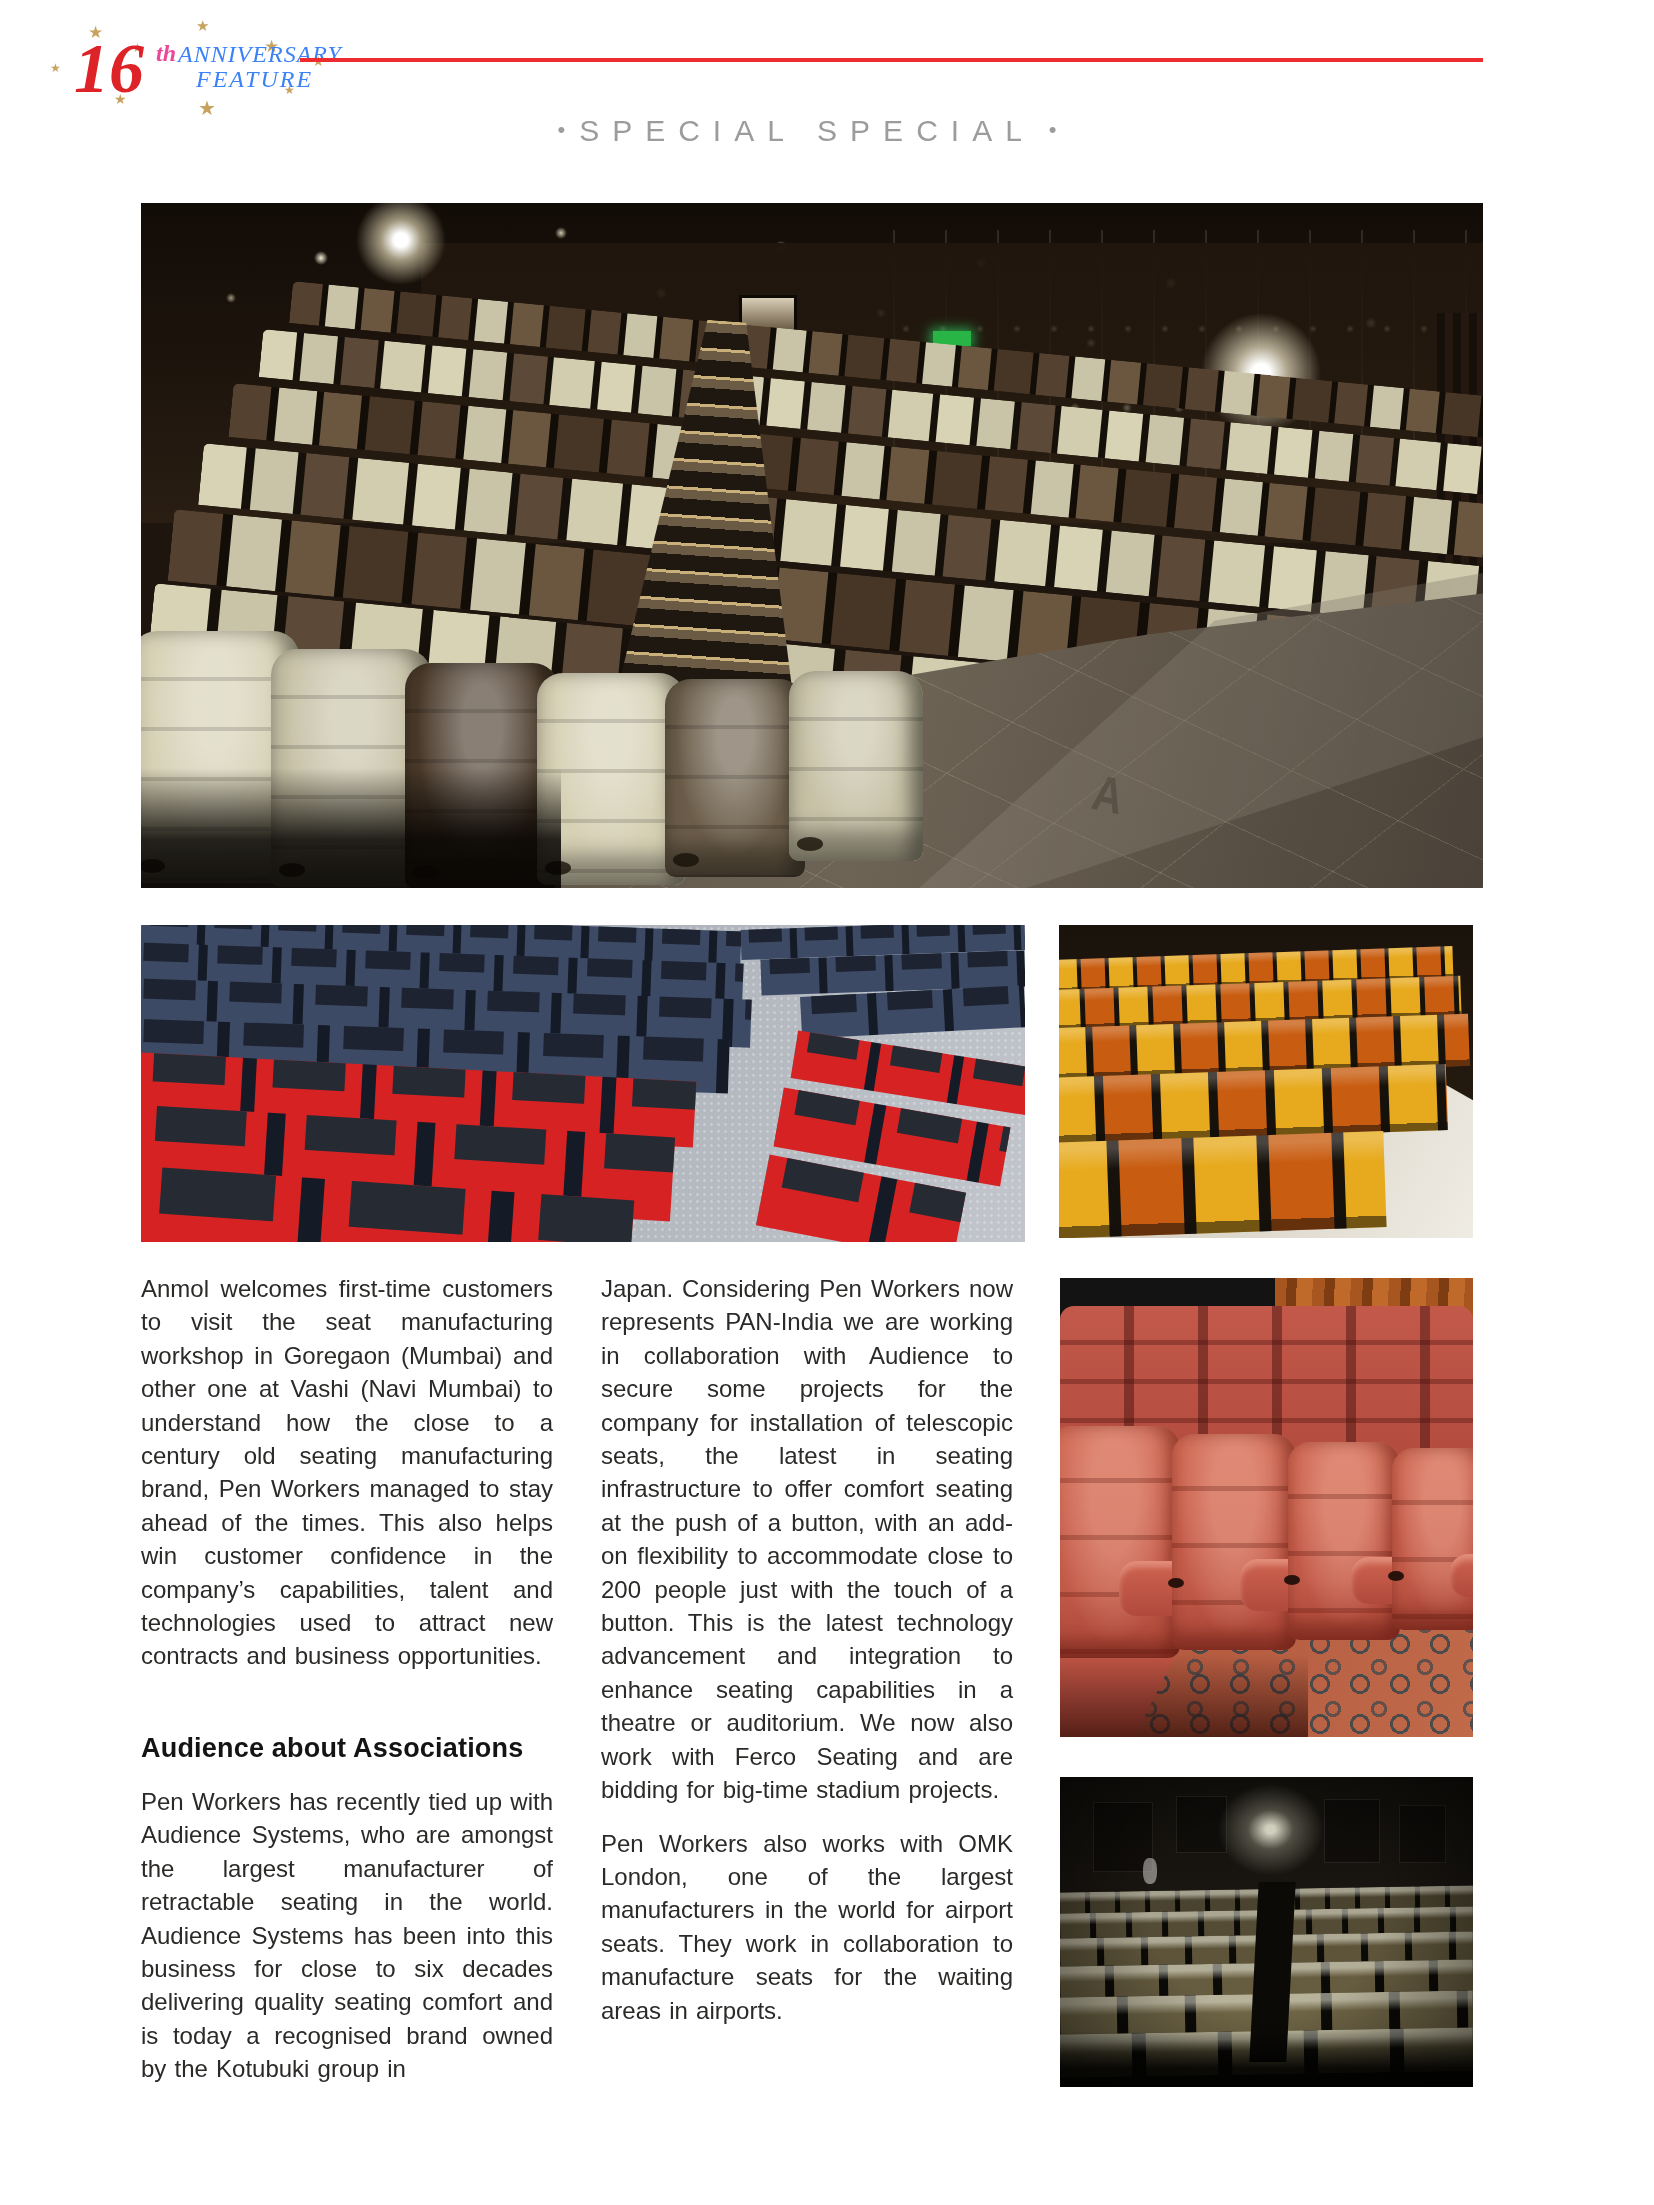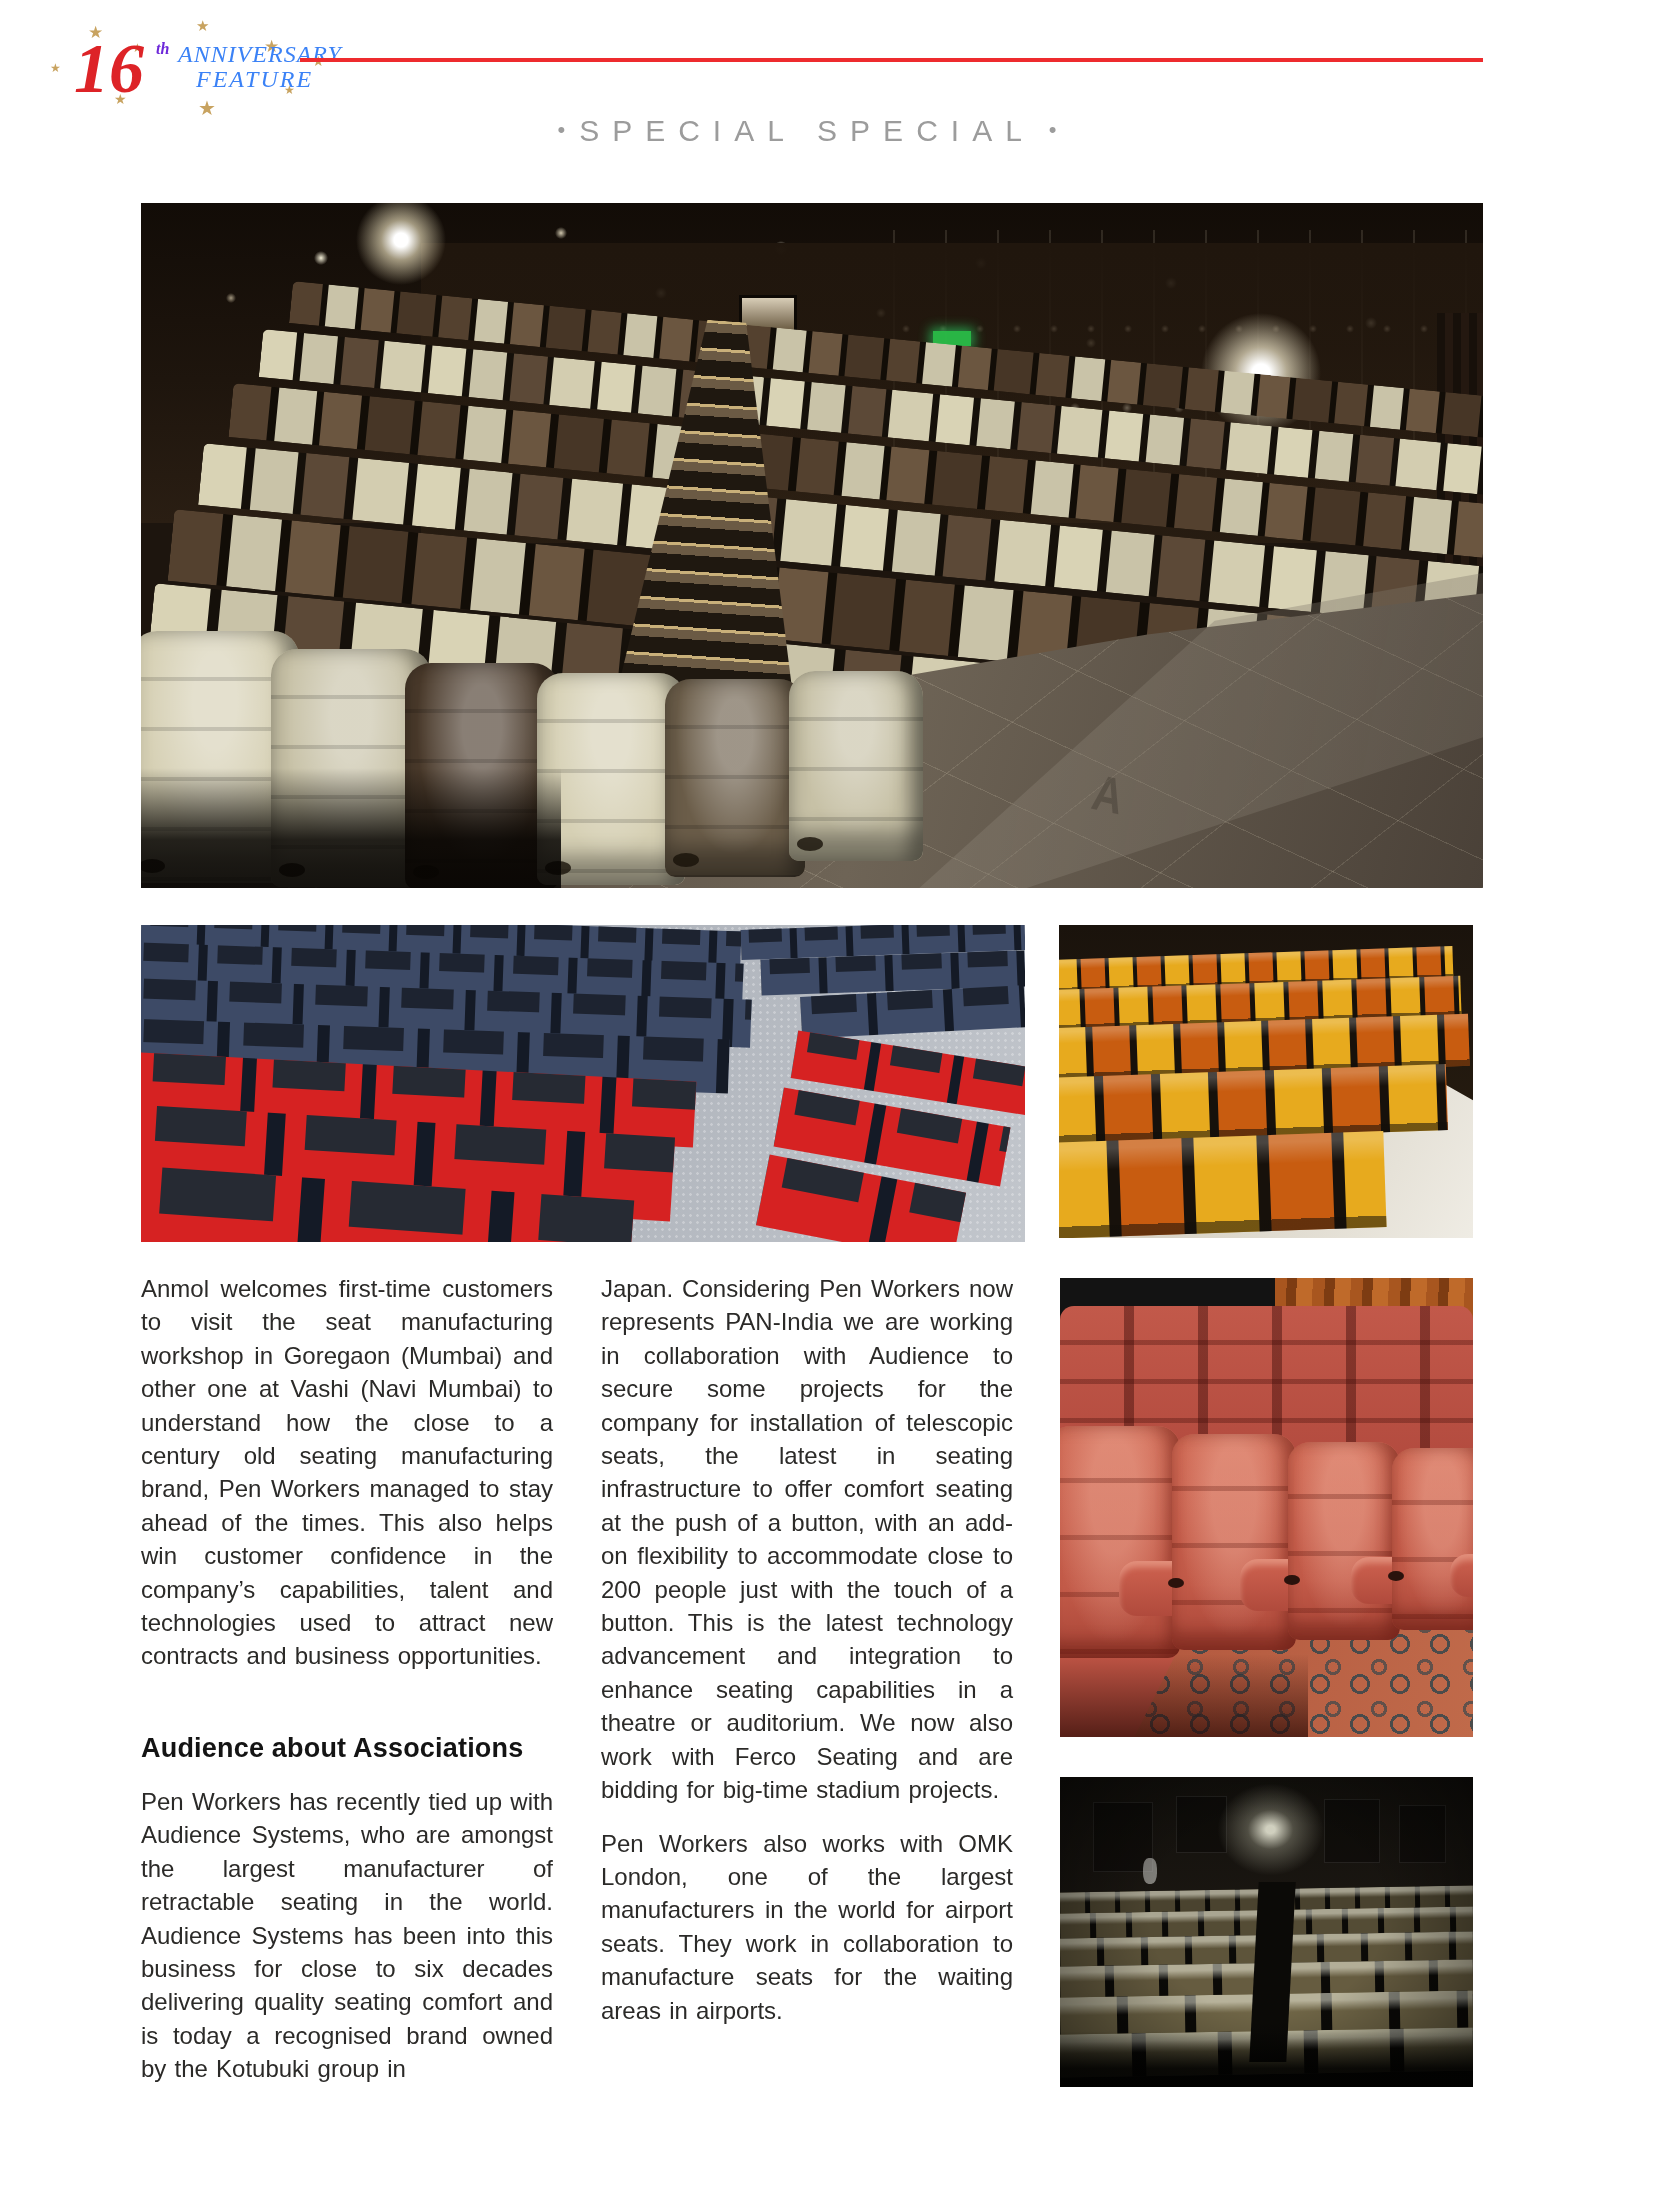--- a/index.html
+++ b/index.html
@@ -5,21 +5,21 @@
   html,body{margin:0;padding:0;background:#ffffff;}
   #page{position:relative;width:1654px;height:2205px;background:#ffffff;overflow:hidden;
         font-family:"Liberation Sans",sans-serif;color:#2b2a28;}
 
   
   .logo{position:absolute;left:48px;top:16px;width:300px;height:120px;}
   .logo .st{position:absolute;color:#c8a360;line-height:1;}
   .n16{position:absolute;left:26px;top:18px;font-family:"Liberation Serif",serif;
        font-style:italic;font-weight:bold;font-size:70px;color:#dd2327;line-height:1;}
   .nth{position:absolute;left:108px;top:24px;font-family:"Liberation Serif",serif;
-       font-style:italic;font-weight:bold;font-size:16px;color:#6d28d9;text-align:center;}
+       font-style:italic;font-weight:bold;font-size:24px;color:#ec4899;text-align:center;}
   .ltxt{position:absolute;left:130px;top:26px;font-family:"Liberation Serif",serif;
         font-style:italic;font-weight:normal;color:#3b82f6;line-height:1.05;}
   .ltxt .l1{display:block;font-size:24px;letter-spacing:1px;}
   .ltxt .l2{display:block;font-size:24px;letter-spacing:2px;margin-left:18px;}
   .rule{position:absolute;left:300px;top:58px;width:1183px;height:4px;background:#ee2b2e;}
   .feature{position:absolute;left:141px;top:114px;width:1332px;text-align:center;
            color:#9c9c9c;font-size:30px;letter-spacing:13px;white-space:nowrap;}
   .feature .bdot{font-size:22px;letter-spacing:0;vertical-align:4px;padding:0 14px;}
 
   

